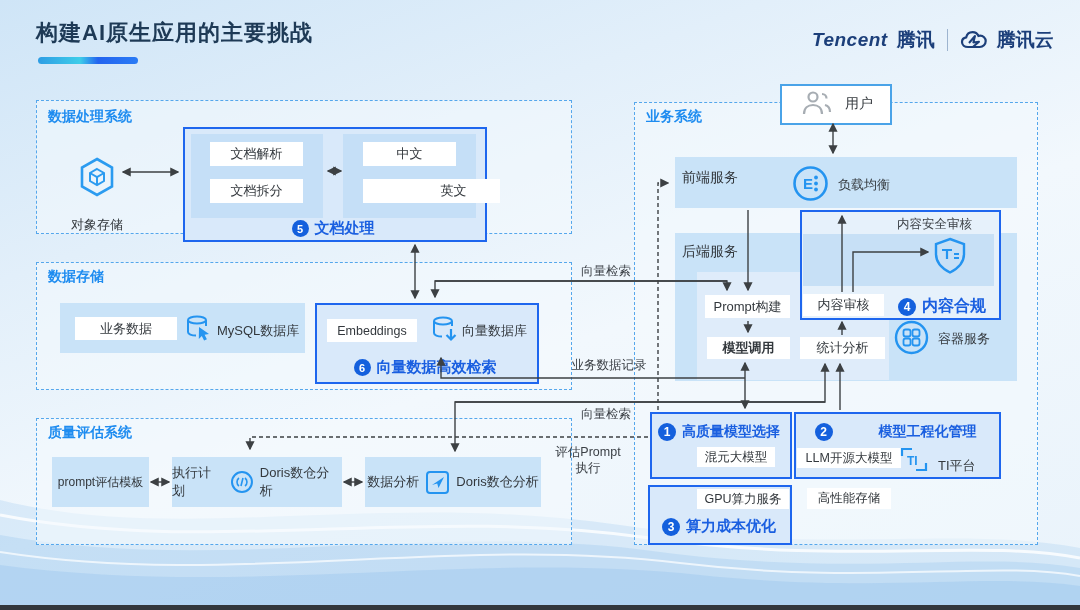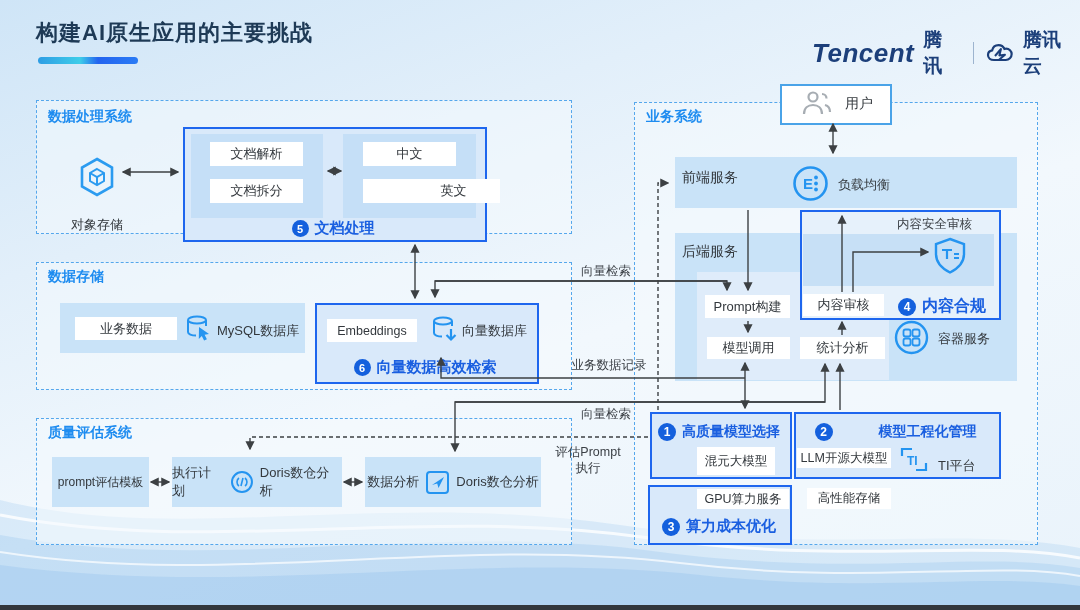--- a/index.html
+++ b/index.html
@@ -5,21 +5,21 @@
   html,body{margin:0;padding:0;}
   body{width:1080px;height:610px;overflow:hidden;font-family:"Liberation Sans","DejaVu Sans",sans-serif;}
   #canvas{position:relative;width:1080px;height:610px;overflow:hidden;
     background:linear-gradient(160deg,#cfe5f7 0%,#e2effa 28%,#f2f8fd 55%,#e9f3fb 100%);}
   .abs{position:absolute;}
   
   .title{left:36px;top:18px;font-size:22px;font-weight:bold;color:#1e3a56;letter-spacing:1px;z-index:8;}
   .titlebar{left:38px;top:57px;width:100px;height:7px;border-radius:4px;z-index:8;
     background:linear-gradient(90deg,#2e9de4 0%,#3ecde9 42%,#2464ef 60%,#2a7bf5 100%);}
   .brand{left:812px;top:27px;display:flex;align-items:center;gap:9px;z-index:8;color:#1c3f7a;}
-  .brand .ten{font-size:26px;font-weight:bold;font-style:italic;letter-spacing:.5px;}
+  .brand .ten{font-size:19px;font-weight:bold;font-style:italic;letter-spacing:.5px;}
   .brand .cn{font-size:19px;font-weight:bold;}
   .brand .sep{width:1px;height:22px;background:#9db4cf;margin:0 3px;}
   .brand .cloud-cn{font-size:19px;font-weight:600;}
   
   .panel{border:1.6px dashed #55a7ec;background:rgba(244,250,254,.55);z-index:1;}
   .ptitle{font-size:14px;font-weight:bold;color:#1e8cf0;z-index:7;}
   
   .band{background:#c9e3f8;z-index:2;}
   .sub{background:#dfecfa;z-index:2;}
   .wbox{background:#ffffff;color:#33383d;font-size:13px;display:flex;align-items:center;justify-content:center;z-index:4;}
@@ -154,21 +154,21 @@
     <circle cx="24" cy="12.5" r="1.9" fill="#2494f0"></circle>
       <circle cx="24" cy="18.5" r="1.9" fill="#2494f0"></circle>
       <circle cx="24" cy="24.5" r="1.9" fill="#2494f0"></circle>
   </svg>
   <div class="abs icontext" style="left:838px;top:176px;">负载均衡</div>
 
   <div class="abs band" style="left:675px;top:233px;width:342px;height:148px;"></div>
   <div class="abs bandlabel" style="left:682px;top:243px;">后端服务</div>
   <div class="abs sub" style="left:697px;top:272px;width:192px;height:108px;"></div>
   <div class="abs wbox" style="left:705px;top:295px;width:85px;height:23px;">Prompt构建</div>
-  <div class="abs wbox" style="left:707px;top:337px;width:83px;height:22px;">模型调用</div>
+  <div class="abs wbox" style="left:707px;top:337px;width:83px;height:22px;font-weight:bold;">模型调用</div>
   <div class="abs wbox" style="left:800px;top:337px;width:85px;height:22px;">统计分析</div>
 
   <div class="abs bluebox" style="left:800px;top:210px;width:197px;height:106px;background:#e6f1fb;"></div>
   <div class="abs" style="left:803px;top:234px;width:191px;height:52px;background:#c7e0f6;z-index:3;"></div>
   <div class="abs" style="left:852px;top:216px;width:120px;text-align:right;font-size:12.5px;color:#3a3f45;z-index:5;">内容安全审核</div>
   <svg class="abs icon" style="left:933px;top:237px;" width="34" height="38" viewBox="0 0 34 38">
     <path d="M17,2 L31,7 V17 C31,26 25,31.5 17,35.5 C9,31.5 3,26 3,17 V7 Z" fill="none" stroke="#2494f0" stroke-width="2.4"></path>
     <path d="M9,13 H19 M14,13 V22" fill="none" stroke="#2494f0" stroke-width="2.2"></path>
     <path d="M21,17 H26 M21,21 H26" fill="none" stroke="#2494f0" stroke-width="1.8"></path>
   </svg>
@@ -185,28 +185,28 @@
     <rect x="9.5" y="18.5" width="7" height="7" rx="2" fill="none" stroke="#2494f0" stroke-width="1.8"></rect>
     <rect x="18.5" y="18.5" width="7" height="7" rx="2" fill="none" stroke="#2494f0" stroke-width="1.8"></rect>
   </svg>
   <div class="abs icontext" style="left:938px;top:330px;">容器服务</div>
 
   <div class="abs bluebox" style="left:650px;top:412px;width:138px;height:63px;"></div>
   <div class="abs lrow" style="left:650px;top:423px;width:138px;">
     <span class="badge" style="width:18px;height:18px;font-size:12px;">1</span>
     <span class="blabel" style="font-size:14px;">高质量模型选择</span>
   </div>
-  <div class="abs wbox" style="left:697px;top:447px;width:78px;height:28px;font-size:12.5px;text-align:right;">混元大模型</div>
+  <div class="abs wbox" style="left:697px;top:447px;width:78px;height:20px;font-size:12.5px;text-align:right;">混元大模型</div>
 
   <div class="abs bluebox" style="left:794px;top:412px;width:203px;height:63px;"></div>
   <div class="abs lrow" style="left:794px;top:423px;width:203px;">
     <span class="badge" style="width:18px;height:18px;font-size:12px;">2</span>
     <span class="blabel" style="font-size:14px;margin-left:40px;">模型工程化管理</span>
   </div>
-  <div class="abs wbox" style="left:797px;top:448px;width:94px;height:20px;font-size:12.5px;">LLM开源大模型</div>
+  <div class="abs wbox" style="left:797px;top:448px;width:104px;height:20px;font-size:12.5px;">LLM开源大模型</div>
   <svg class="abs icon" style="left:899px;top:446px;" width="30" height="27" viewBox="0 0 30 27">
     <path d="M3,10 V3 H13 M27,17 V24 H17" fill="none" stroke="#2494f0" stroke-width="2.2"></path>
     <text x="8" y="19" font-size="12" font-weight="bold" fill="#2494f0" font-family="Liberation Sans,sans-serif">TI</text>
   </svg>
   <div class="abs icontext" style="left:938px;top:457px;">TI平台</div>
 
   <div class="abs bluebox" style="left:648px;top:485px;width:140px;height:56px;"></div>
   <div class="abs wbox" style="left:697px;top:489px;width:92px;height:20px;font-size:12.5px;">GPU算力服务</div>
   <div class="abs lrow" style="left:662px;top:517px;justify-content:flex-start;">
     <span class="badge" style="width:18px;height:18px;font-size:12px;">3</span>

